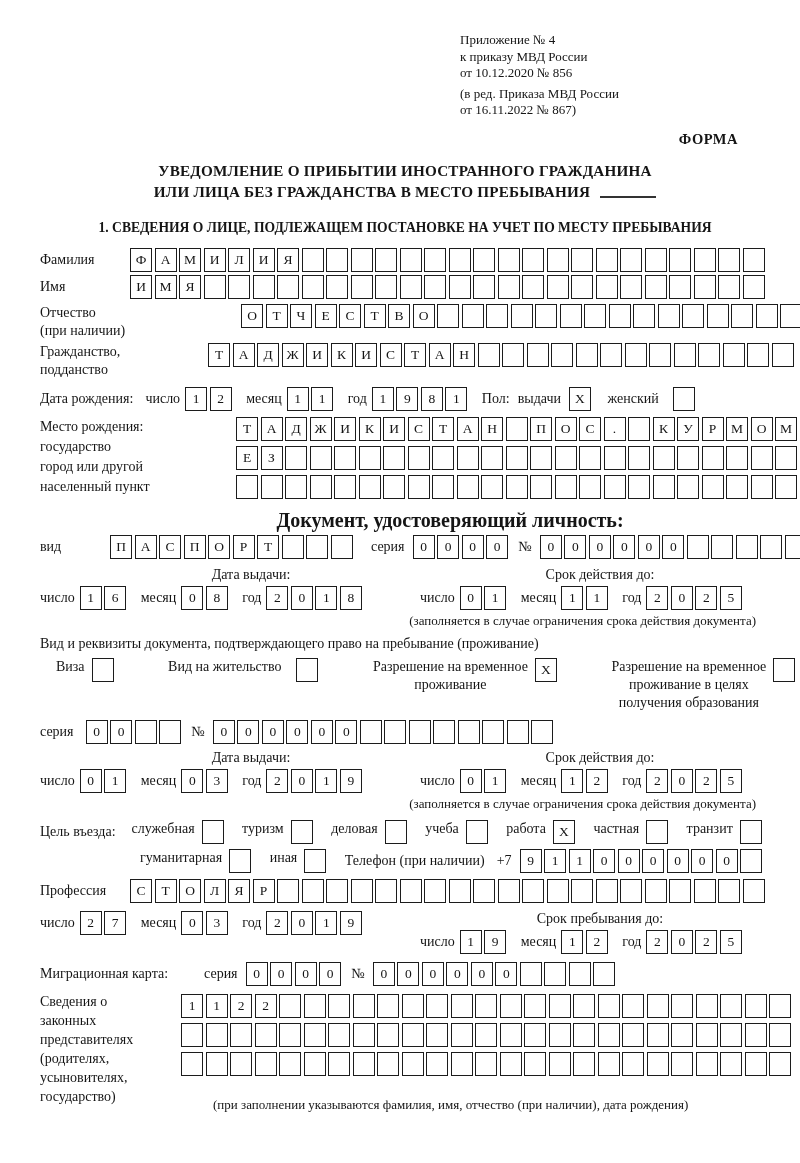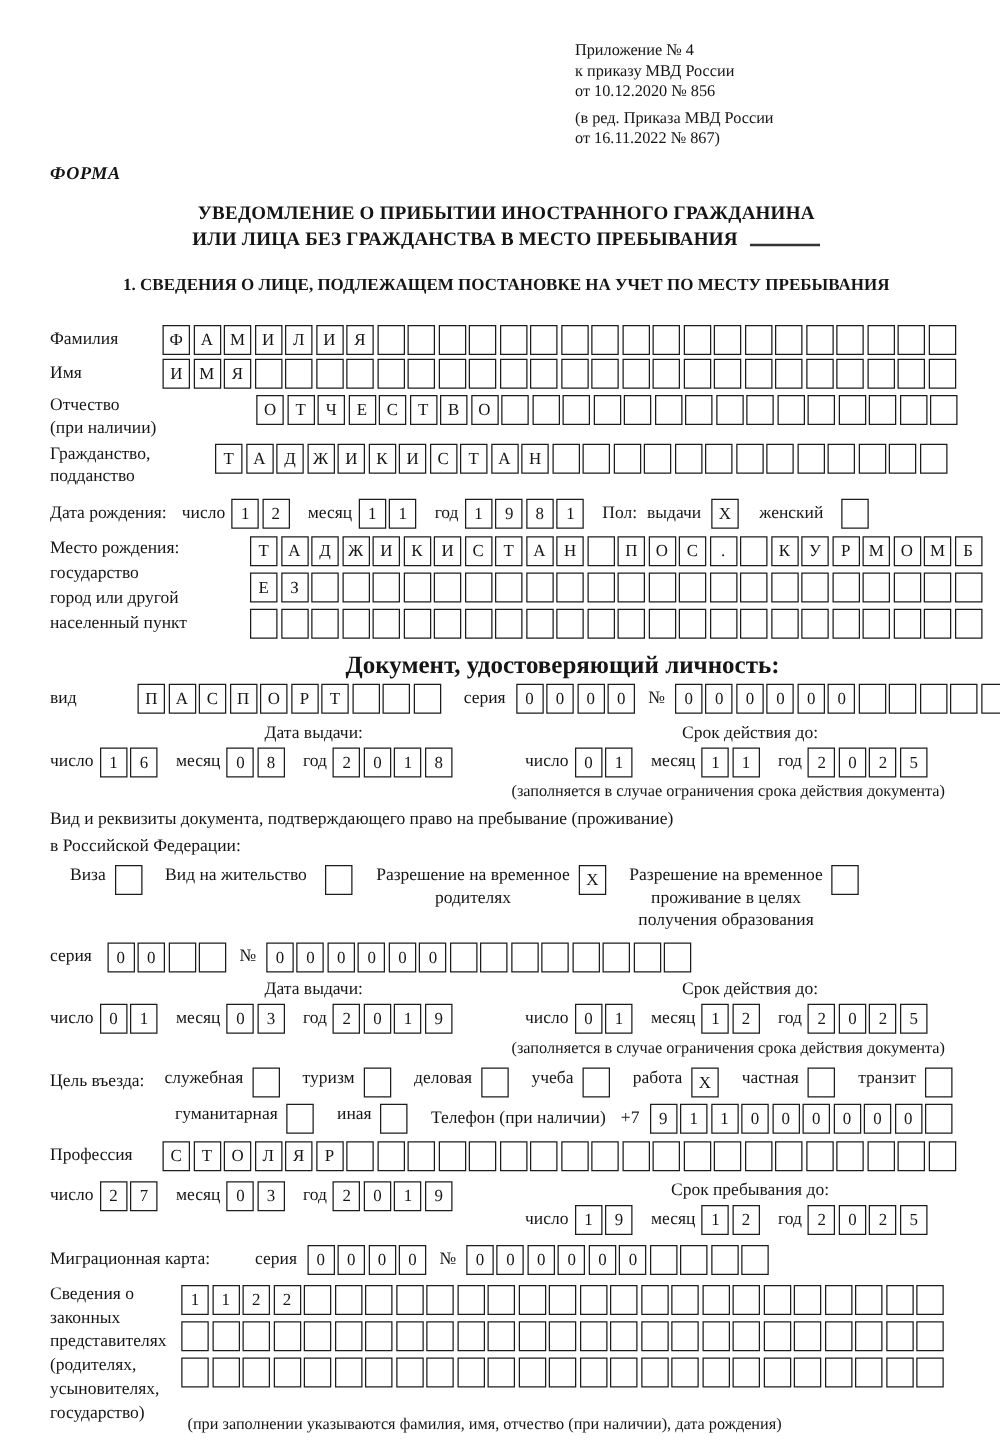--- a/index.html
+++ b/index.html
@@ -1,26 +1,26 @@
 <!DOCTYPE html>
 <html><head>
 <meta charset="utf-8">
 <style>
   html,body{margin:0;padding:0;background:#fff;}
   body{width:800px;height:1163px;overflow:hidden;color:#151515;
        font-family:"Liberation Serif","DejaVu Serif",serif;font-size:14px;}
   .page{box-sizing:border-box;width:800px;height:1025px;padding:32px 30px 0 40px;}
   .top-right{margin-left:420px;font-size:13px;line-height:16.5px;}
-  .forma{text-align:left;padding-right:32px;margin-top:12px;font-size:14.5px;font-weight:bold;letter-spacing:.5px;font-style:italic;}
+  .forma{text-align:right;padding-right:32px;margin-top:12px;font-size:14.5px;font-weight:bold;letter-spacing:.5px;}
   .title{margin-top:12px;text-align:center;font-weight:bold;font-size:15.2px;line-height:21px;letter-spacing:.2px;}
   .underline{display:inline-block;width:56px;border-bottom:2px solid #333;margin-left:10px;transform:translateY(1px);}
   .sec-head{margin-top:18px;text-align:center;font-weight:bold;font-size:13.6px;}
   .row{display:flex;align-items:center;}
-  .row.top{align-items:flex-start;}
-  .mt3{margin-top:3px}.mt5{margin-top:5px}.mt6{margin-top:6px}.mt8{margin-top:8px}.mt12{margin-top:24px}
+  .row.top{align-items:flex-start;gap:36px;}
+  .mt3{margin-top:3px}.mt5{margin-top:5px}.mt6{margin-top:6px}.mt8{margin-top:8px}.mt12{margin-top:12px}
   .lbl{flex:none;line-height:18px;}
   .w90{width:90px}.w132{width:132px}.w165{width:165px}.w160{width:160px}.w105{width:105px}
   .cells{display:inline-flex;flex:none;}
   .cell{box-sizing:border-box;flex:none;display:inline-flex;align-items:center;justify-content:center;
         width:22px;height:24px;border:1.6px solid #1c1c1c;margin-right:2.5px;font-size:13.5px;background:#fff;}
   .cellrows .cells{margin-bottom:5px;}
   .dg{display:inline-flex;align-items:center;flex:none;}
   .dg .t{margin:0 5px 0 12px;flex:none;}
   .dg .t.first{margin-left:0;}
   .dates{display:flex;align-items:flex-start;}
@@ -391,39 +391,38 @@
             <span class="cell">0</span>
             <span class="cell">2</span>
             <span class="cell">5</span>
           </span>
       </span>
     </div>
   </div>
   <div class="note">(заполняется в случае ограничения срока действия документа)</div>
 
   <div class="intro mt5">Вид и реквизиты документа, подтверждающего право на пребывание (проживание)</div>
-  <div class="intro mt3">в Российской Федерации:</div>
 
   <div class="row top mt5">
     <span class="opt">
       <span class="ol">Виза</span>
       <span class="cells">
           <span class="cell"></span>
         </span>
     </span>
     <span class="opt gap14">
       <span class="ol">Вид на жительство</span>
       <span class="cells gap8">
           <span class="cell"></span>
         </span>
     </span>
     <span class="opt gap14">
       <span class="ol">
         <span>Разрешение на временное</span><br>
-        <span>родителях</span>
+        <span>проживание</span>
       </span>
       <span class="cells">
           <span class="cell">X</span>
         </span>
     </span>
     <span class="opt gap14">
       <span class="ol">
         <span>Разрешение на временное</span><br>
         <span>проживание в целях</span><br>
         <span>получения образования</span>
@@ -770,17 +769,17 @@
           <span class="cell"></span>
           <span class="cell"></span>
           <span class="cell"></span>
           <span class="cell"></span>
           <span class="cell"></span>
           <span class="cell"></span>
           <span class="cell"></span>
           <span class="cell"></span>
           <span class="cell"></span>
         </span>
-      <span class="rep-note" style="margin-left:5px;margin-top:16px;">(при заполнении указываются фамилия, имя, отчество (при наличии), дата рождения)</span>
+      <span class="rep-note" style="margin-left:32px;margin-top:16px;">(при заполнении указываются фамилия, имя, отчество (при наличии), дата рождения)</span>
     </span>
   </div>
 
 </div>
 
 </body></html>

